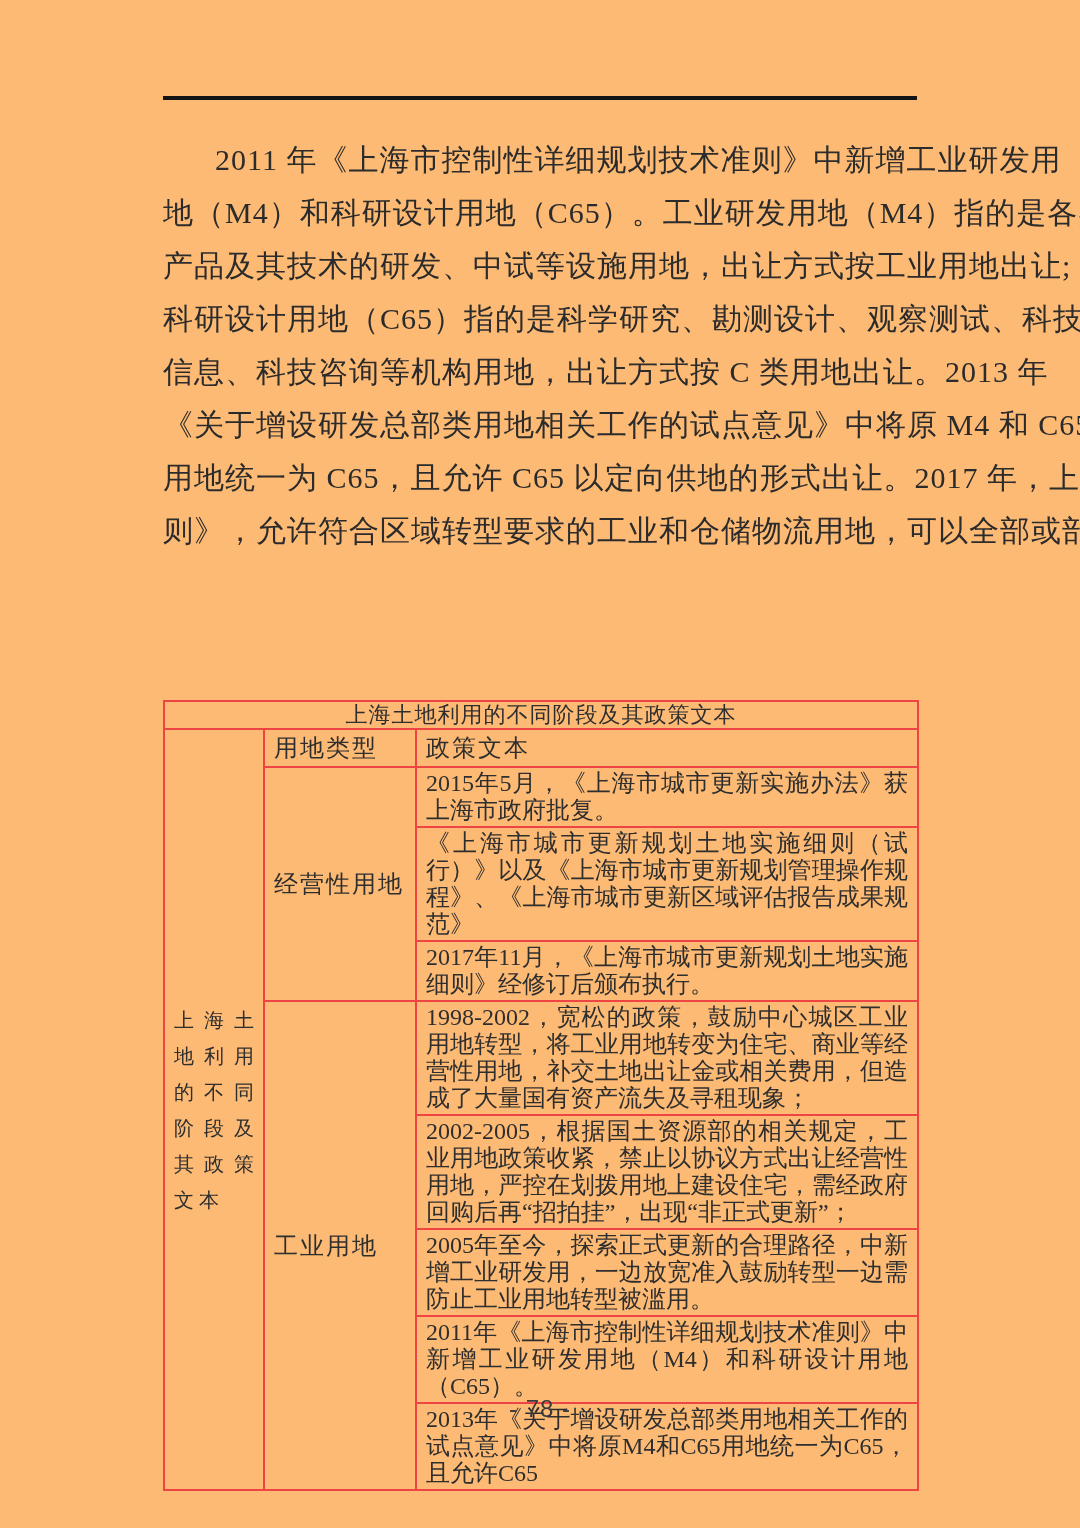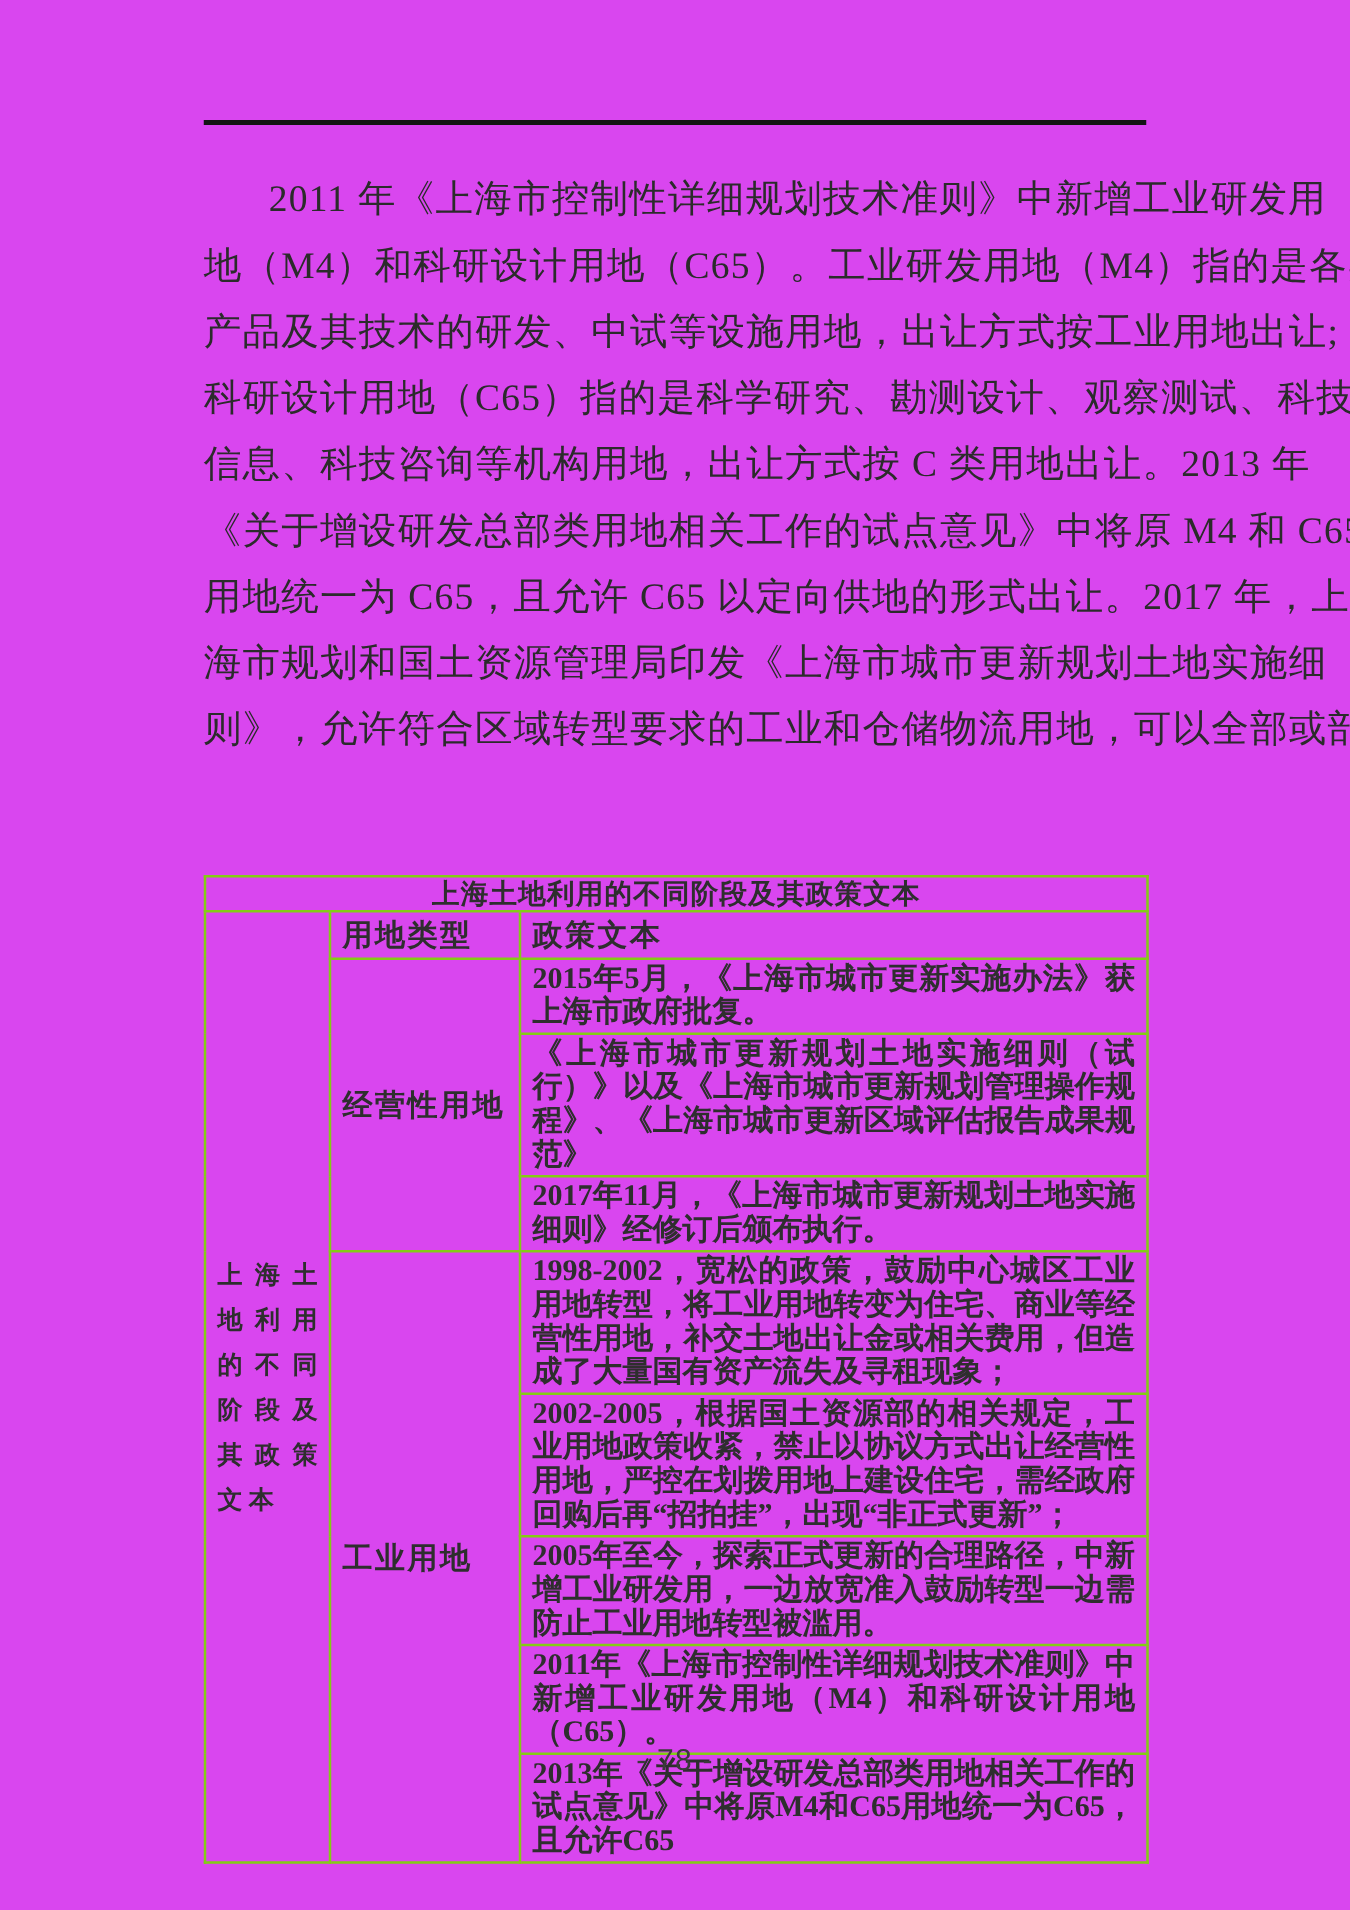--- a/index.html
+++ b/index.html
@@ -1,19 +1,19 @@
 <!DOCTYPE html>
 <html><head>
 <meta charset="utf-8">
 <style>
   html,body{margin:0;padding:0;}
   body{background:#ffffff;}
   .page{
     position:relative;width:1080px;height:1528px;margin:0 auto;
-    background:#d946ef;color:#2e2e2e;
+    background:#fdba74;color:#2e2e2e;
     font-family:"Liberation Serif","DejaVu Serif",serif;
     overflow:hidden;
   }
   .top-rule{
     position:absolute;left:163px;top:96px;width:754px;height:4px;
     background:#141414;
   }
   .body-paragraph{
     position:absolute;left:163px;top:133px;width:754px;
   }
@@ -23,25 +23,24 @@
     letter-spacing:1px;color:#2b2b2b;
   }
   .bline.first{padding-left:52px;}
   .bline.last{text-align-last:left;}
   table.doc-table{
     position:absolute;left:163px;top:700px;width:754px;
     border-collapse:collapse;table-layout:fixed;
     font-size:24px;color:#2e2e2e;
   }
   .doc-table td{
-    border:2px solid #84cc16;
+    border:2px solid #ef4444;
     padding:2px 9px;
     vertical-align:middle;
     overflow:hidden;
-    font-weight:bold;
   }
   .t-title{
     height:22px;text-align:center;font-size:22px;line-height:22px;
     letter-spacing:1px;padding:1px 4px;
   }
   .t-head{height:29px;letter-spacing:2px;padding-left:12px;}
   .t-stub{
     width:100px;text-align:justify;line-height:36px;
     padding:0 7px;letter-spacing:0;font-size:20px;
   }
@@ -69,21 +68,20 @@
   <div class="top-rule"></div>
 
   <div class="body-paragraph">
     <div class="bline first">2011 年《上海市控制性详细规划技术准则》中新增工业研发用</div>
     <div class="bline">地（M4）和科研设计用地（C65）。工业研发用地（M4）指的是各类</div>
     <div class="bline">产品及其技术的研发、中试等设施用地，出让方式按工业用地出让;</div>
     <div class="bline">科研设计用地（C65）指的是科学研究、勘测设计、观察测试、科技</div>
     <div class="bline">信息、科技咨询等机构用地，出让方式按 C 类用地出让。2013 年</div>
     <div class="bline">《关于增设研发总部类用地相关工作的试点意见》中将原 M4 和 C65</div>
     <div class="bline">用地统一为 C65，且允许 C65 以定向供地的形式出让。2017 年，上</div>
-    <div class="bline">海市规划和国土资源管理局印发《上海市城市更新规划土地实施细</div>
     <div class="bline">则》，允许符合区域转型要求的工业和仓储物流用地，可以全部或部</div>
   </div>
 
   <table class="doc-table">
     <colgroup>
       <col style="width:100px">
         <col style="width:152px">
         <col style="width:502px">
     </colgroup>
     <tbody>

